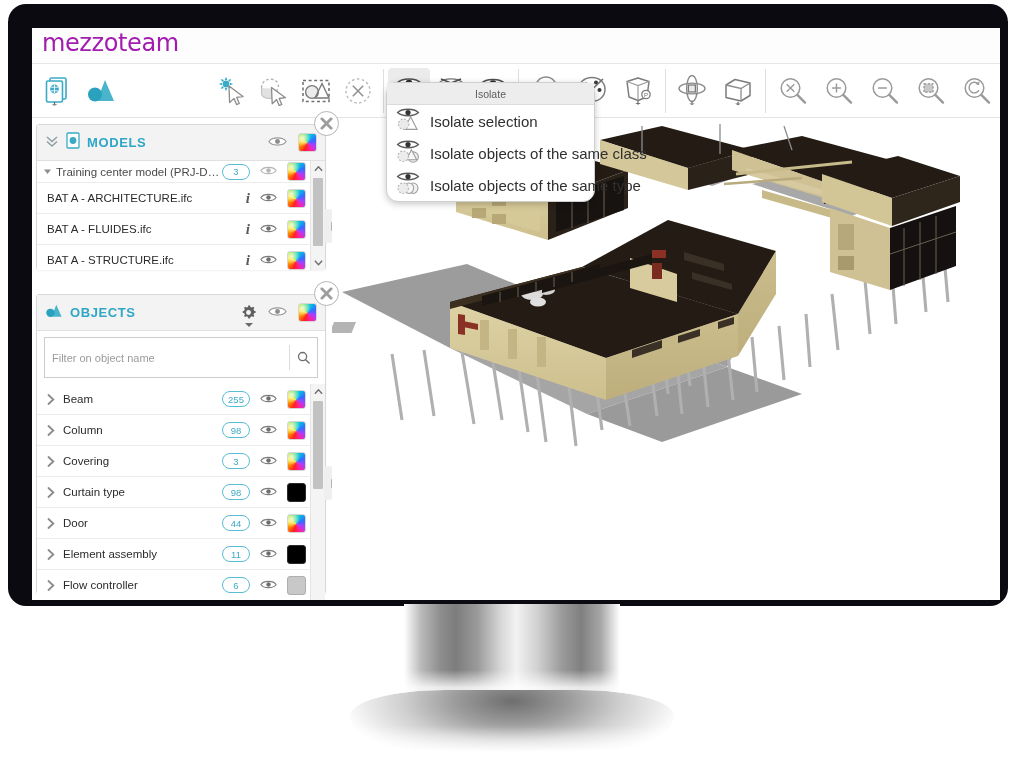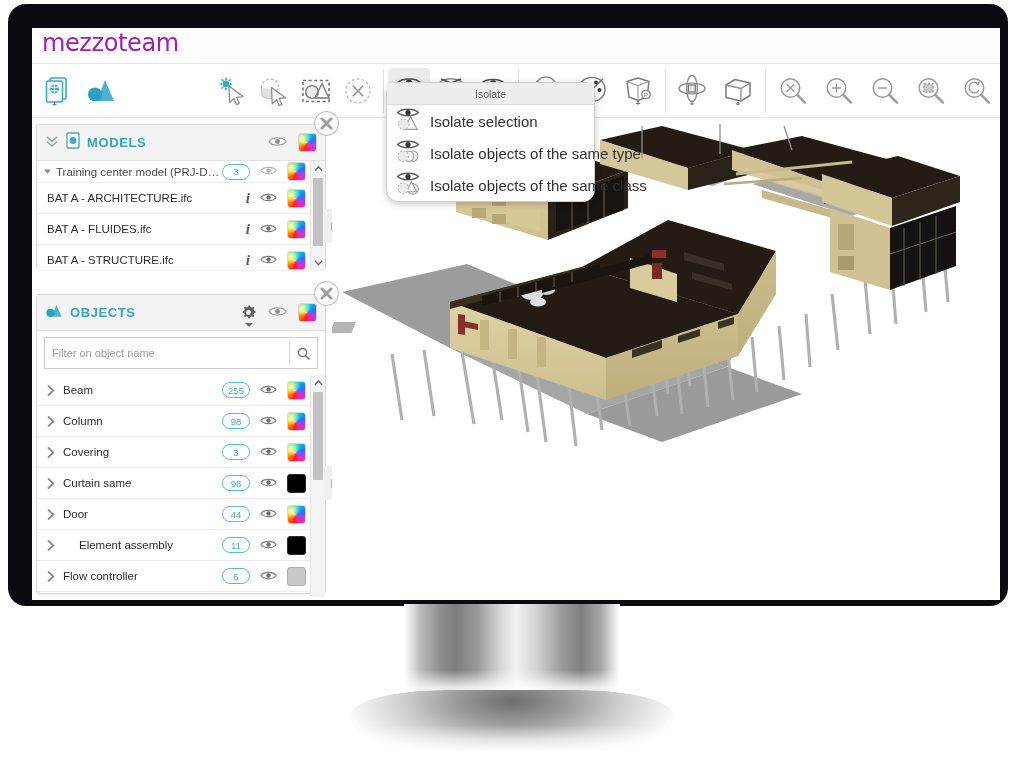--- a/index.html
+++ b/index.html
@@ -127,21 +127,21 @@
   .sw.rainbow{
     background:
       radial-gradient(circle at 22% 24%, rgba(255,255,255,.85) 0%, rgba(255,255,255,0) 45%),
       conic-gradient(from 200deg at 48% 52%, #ff1f1f, #ff8a00, #ffe600, #5ddc3a, #00c9e0, #2f6dff, #a640ff, #ff1f9c, #ff1f1f);
     border:1px solid #d6d6d6;
   }
   .sw.black{ background:#000; border:1px solid #2a2a2a; }
   .sw.gray{ background:#c8c8c8; border:1px solid #aeaeae; }
 
   .filter-bar{
-    display:flex; align-items:center; height:32px; margin:6px 7px; border:1px solid #cdcdcd; background:#fff;
+    display:flex; align-items:center; height:41px; margin:6px 7px; border:1px solid #cdcdcd; background:#fff;
   }
   .filter-input{
     flex:1; border:0; outline:0; height:25px; padding:0 7px; font-size:11px; color:#333;
     font-family:"Liberation Sans", sans-serif; background:transparent;
   }
   .filter-input::placeholder{ color:#9b9b9b; }
   .filter-btn{
     width:28px; height:25px; border-left:1px solid #dcdcdc; display:flex; align-items:center; justify-content:center;
     background:#fff; cursor:pointer;
   }
@@ -389,39 +389,39 @@
           </svg>
         </span>
         <span class="dd-label">Isolate selection</span>
       </div>
 
       <div class="dd-item">
         <span>
           <svg width="26" height="26" viewBox="0 0 30 30">
             <path d="M3 7.5 C8 2.5 22 2.5 27 7.5 C22 12.5 8 12.5 3 7.5 Z" fill="#fff" stroke="#5a5a5a" stroke-width="1.5"></path>
             <circle cx="15" cy="7.5" r="3" fill="#333"></circle>
-            <ellipse cx="21" cy="21" rx="5.5" ry="6" fill="#f0f0f0" stroke="#9c9c9c" stroke-width="1.2"></ellipse>
-            <ellipse cx="16" cy="21" rx="5.5" ry="6" fill="#f5f5f5" stroke="#9c9c9c" stroke-width="1.2"></ellipse>
+            <circle cx="21" cy="22" r="6" fill="#efefef" stroke="#9c9c9c" stroke-width="1.2"></circle>
+            <path d="M19 13.5 L25 25 L13 25 Z" fill="#f7f7f7" stroke="#9c9c9c" stroke-width="1.2"></path>
             <circle cx="9.5" cy="21" r="6" fill="#ececec" stroke="#b3b3b3" stroke-width="1.2" stroke-dasharray="2.2 1.8"></circle>
           </svg>
         </span>
-        <span class="dd-label">Isolate objects of the same type</span>
+        <span class="dd-label">Isolate objects of the same class</span>
       </div>
 
       <div class="dd-item">
         <span>
           <svg width="26" height="26" viewBox="0 0 30 30">
             <path d="M3 7.5 C8 2.5 22 2.5 27 7.5 C22 12.5 8 12.5 3 7.5 Z" fill="#fff" stroke="#5a5a5a" stroke-width="1.5"></path>
             <circle cx="15" cy="7.5" r="3" fill="#333"></circle>
-            <circle cx="21" cy="22" r="6" fill="#efefef" stroke="#9c9c9c" stroke-width="1.2"></circle>
-            <path d="M19 13.5 L25 25 L13 25 Z" fill="#f7f7f7" stroke="#9c9c9c" stroke-width="1.2"></path>
+            <ellipse cx="21" cy="21" rx="5.5" ry="6" fill="#f0f0f0" stroke="#9c9c9c" stroke-width="1.2"></ellipse>
+            <ellipse cx="16" cy="21" rx="5.5" ry="6" fill="#f5f5f5" stroke="#9c9c9c" stroke-width="1.2"></ellipse>
             <circle cx="9.5" cy="21" r="6" fill="#ececec" stroke="#b3b3b3" stroke-width="1.2" stroke-dasharray="2.2 1.8"></circle>
           </svg>
         </span>
-        <span class="dd-label">Isolate objects of the same class</span>
+        <span class="dd-label">Isolate objects of the same type</span>
       </div>
     </div>
 
     <div class="panel-col">
 
       <div class="panel" style="height:146px;">
         <div class="panel-close">
           <svg width="13" height="13" viewBox="0 0 14 14">
               <path d="M2 2 L12 12 M12 2 L2 12" stroke="#9d9d9d" stroke-width="3" stroke-linecap="round"></path>
             </svg>
@@ -636,21 +636,21 @@
               <span class="sw rainbow"></span>
             </span>
           </div>
 
           <div class="row" style="width:275px;">
             <span style="margin-right:8px; display:flex;">
               <svg width="8" height="11" viewBox="0 0 8 11">
                   <path d="M1.5 1 L6.3 5.5 L1.5 10" fill="none" stroke="#8a8a8a" stroke-width="1.8" stroke-linecap="round"></path>
                 </svg>
             </span>
-            <span class="row-name">Curtain same</span>
+            <span class="row-name">Curtain type</span>
             <span class="row-right">
               <span class="badge">98</span>
               <span>
                 <svg width="17" height="11" viewBox="0 0 20 13">
                     <path d="M1 6.5 C4 1.5 16 1.5 19 6.5 C16 11.5 4 11.5 1 6.5 Z" fill="#fff" stroke="#7d7d7d" stroke-width="1.3"></path>
                     <circle cx="10" cy="6.5" r="2.6" fill="#6f6f6f"></circle>
                   </svg>
               </span>
               <span class="sw black"></span>
             </span>
@@ -668,21 +668,21 @@
               <span>
                 <svg width="17" height="11" viewBox="0 0 20 13">
                     <path d="M1 6.5 C4 1.5 16 1.5 19 6.5 C16 11.5 4 11.5 1 6.5 Z" fill="#fff" stroke="#7d7d7d" stroke-width="1.3"></path>
                     <circle cx="10" cy="6.5" r="2.6" fill="#6f6f6f"></circle>
                   </svg>
               </span>
               <span class="sw rainbow"></span>
             </span>
           </div>
 
-          <div class="row" style="width:275px;gap:16px;">
+          <div class="row" style="width:275px;">
             <span style="margin-right:8px; display:flex;">
               <svg width="8" height="11" viewBox="0 0 8 11">
                   <path d="M1.5 1 L6.3 5.5 L1.5 10" fill="none" stroke="#8a8a8a" stroke-width="1.8" stroke-linecap="round"></path>
                 </svg>
             </span>
             <span class="row-name">Element assembly</span>
             <span class="row-right">
               <span class="badge">11</span>
               <span>
                 <svg width="17" height="11" viewBox="0 0 20 13">

